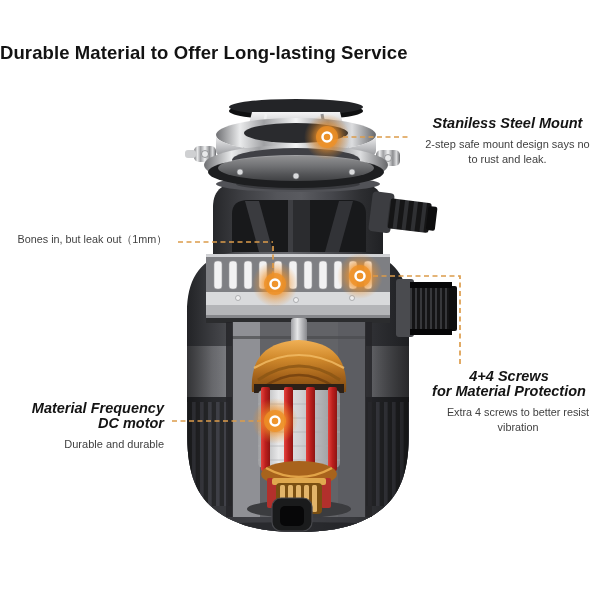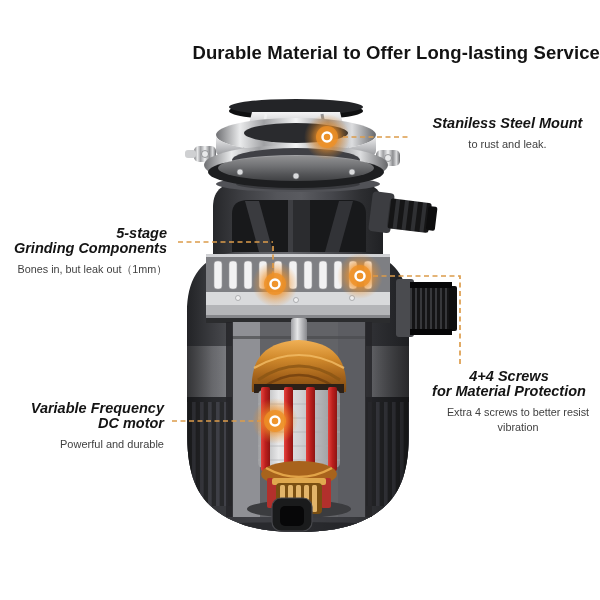--- a/index.html
+++ b/index.html
@@ -1,18 +1,18 @@
 <!DOCTYPE html>
 <html><head>
 <meta charset="utf-8">
 <style>
   html,body{margin:0;padding:0;background:#fff;}
   .canvas{position:relative;width:600px;height:600px;background:#ffffff;overflow:hidden;
           font-family:"Liberation Sans",sans-serif;}
-  .page-title{position:absolute;top:42px;left:0;width:600px;text-align:right;
+  .page-title{position:absolute;top:42px;left:0;width:600px;text-align:left;
           font-size:18.5px;font-weight:700;letter-spacing:.1px;color:#131313;}
   .illus{position:absolute;left:0;top:0;width:600px;height:600px;}
   .callout{position:absolute;text-align:center;}
   .co-title{font-style:italic;font-weight:700;font-size:14.5px;line-height:15px;color:#141414;}
   .co-body{font-size:11px;line-height:14.5px;color:#3f3f3f;margin-top:6px;}
   .align-right{text-align:right;}
   .co-mount{left:420px;top:116px;width:175px;}
   .co-grind{left:0;top:226px;width:167px;}
   .co-grind .co-body{font-size:10.8px;}
   .co-screws{left:420px;top:369px;width:178px;}
@@ -307,41 +307,38 @@
     <g>
       <circle cx="275" cy="421" r="23" fill="url(#gMarker)"></circle>
       <circle cx="275" cy="421" r="11" fill="#ee9026" opacity=".75"></circle>
       <circle cx="275" cy="421" r="4.5" fill="none" stroke="#fff" stroke-width="2.5"></circle>
     </g>
   </svg>
 
   <div class="callout co-mount">
     <div class="co-title">Staniless Steel Mount</div>
     <div class="co-body">
+      <div>2-step safe mount design says no</div>
       <div>to rust and leak.</div>
     </div>
   </div>
 
   <div class="callout co-grind align-right">
-    <div class="co-title">
-      <div>5-stage</div>
-      <div>Grinding Components</div>
-    </div>
     <div class="co-body">Bones in, but leak out（1mm）</div>
   </div>
 
   <div class="callout co-screws">
     <div class="co-title">
       <div>4+4 Screws</div>
       <div>for Material Protection</div>
     </div>
     <div class="co-body">Extra 4 screws to better resist vibration</div>
   </div>
 
   <div class="callout co-motor align-right">
     <div class="co-title">
-      <div>Variable Frequency</div>
+      <div>Material Frequency</div>
       <div>DC motor</div>
     </div>
-    <div class="co-body">Powerful and durable</div>
+    <div class="co-body">Durable and durable</div>
   </div>
 
 </div>
 
 </body></html>

